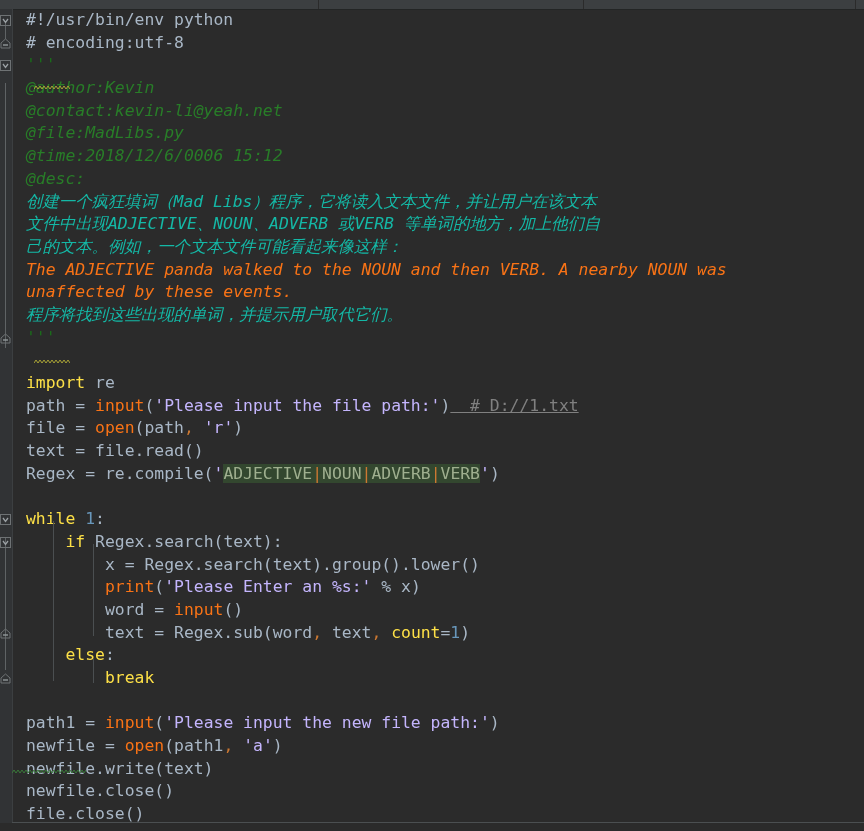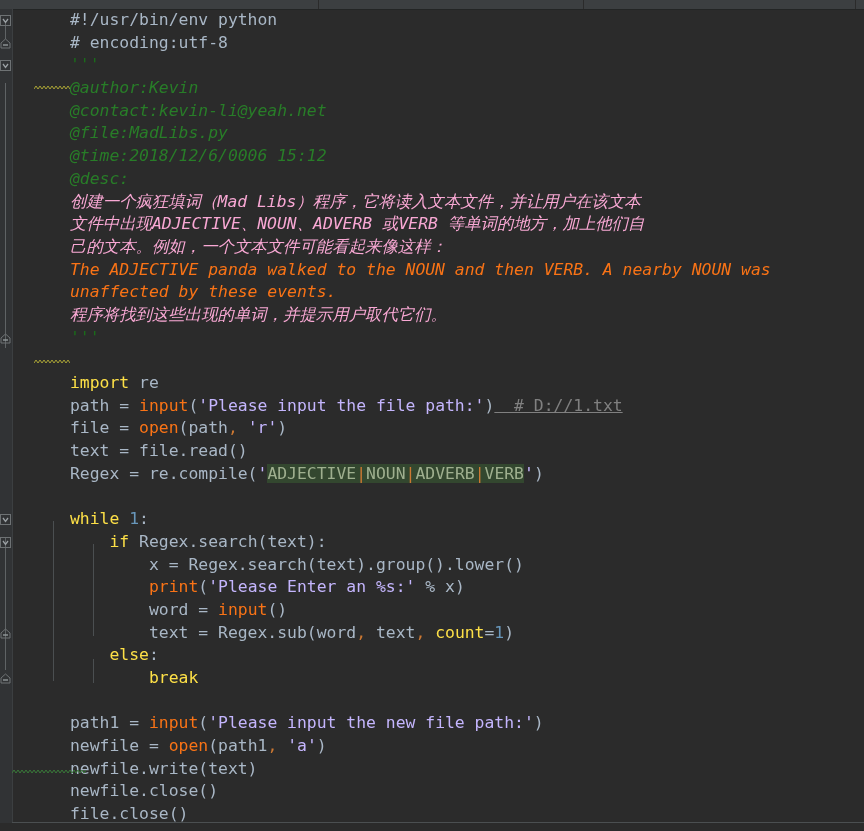--- a/index.html
+++ b/index.html
@@ -33,41 +33,41 @@
   .editor{
     position:absolute;left:12px;top:9px;width:852px;height:814px;
     overflow:hidden;
   }
   .code{
     position:absolute;left:0;top:0;
     font-size:16.4px;line-height:22.7px;
     white-space:pre;
     color:#a9b7c6;
   }
-  .ln{position:relative;height:22.7px;padding-left:14px;margin-left:44px;}
+  .ln{position:relative;height:22.7px;padding-left:14px;}
 
   
   .iguide{position:absolute;width:1px;background:#4b4f51;}
 
   
   .sq{position:absolute;height:4px;}
 
   
   .botline{position:absolute;left:12px;top:822px;width:852px;height:1px;background:#4b4f51;}
   .leftedge{position:absolute;left:12px;top:9px;width:1px;height:814px;background:#3c3f41;}
 
   
   .t-default{color:#a9b7c6;}
   .t-comment{color:#808080;text-decoration:underline;}
   .t-kw{color:#fde047;}
   .t-builtin{color:#f97316;}
   .t-str{color:#c4b5fd;}
   .t-num{color:#6897bb;}
   .t-doc-tag{color:#287d28;font-style:italic;}
-  .t-doc-cn{color:#f9a8d4;font-style:italic;}
+  .t-doc-cn{color:#14b8a6;font-style:italic;}
   .t-doc-en{color:#f97316;font-style:italic;}
   .t-doc-q{color:#1a6b1a;font-style:italic;}
   .t-regex{background:#33472f;color:#9faf8f;}
   .t-regex-pipe{background:#33472f;color:#cc7832;}
   .t-comma{color:#cc7832;}
 </style>
 </head>
 <body>
 
 <div id="app">

